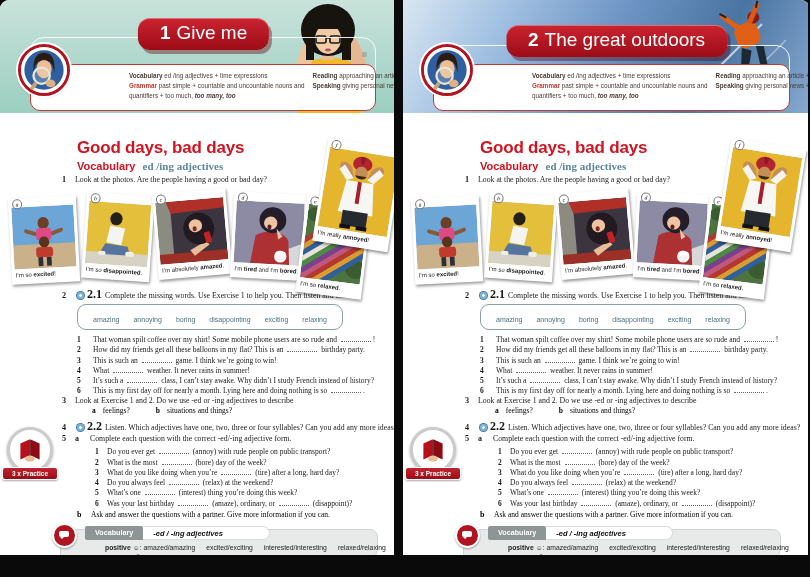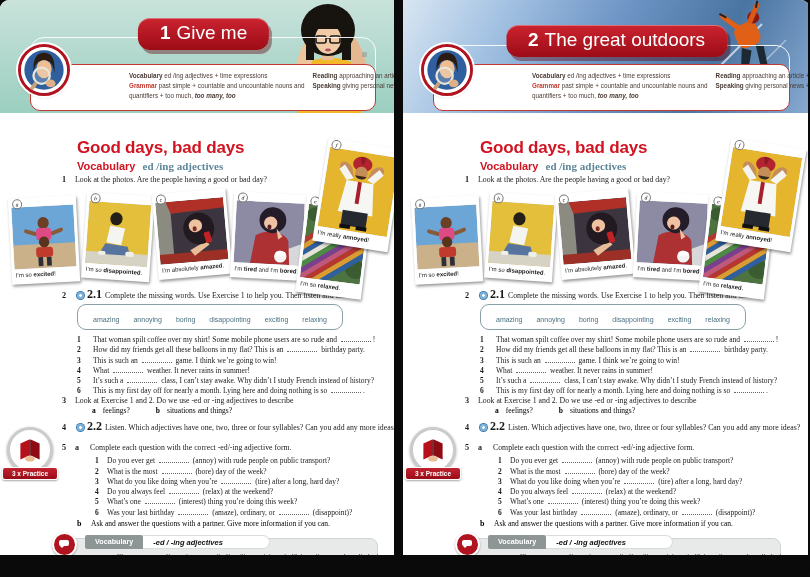--- a/index.html
+++ b/index.html
@@ -67,21 +67,21 @@
   .ex-items,.q-items{margin-top:2px;}
   .ex-item,.q-item{font-family:"Liberation Serif","DejaVu Serif",serif;font-size:7.5px;line-height:9.3px;white-space:nowrap;color:#1a1a1a;}
   .ex-item .n{font-weight:bold;display:inline-block;width:16px;margin-left:15px;}
   .q-item .n{font-weight:bold;display:inline-block;width:12px;margin-left:33px;}
   .blank{display:inline-block;width:30px;border-bottom:1px dotted #666;height:7px;margin:0 2px;}
   .ex3{}
   .ex3-opts{margin:0 0 0 30px;font-family:"Liberation Serif","DejaVu Serif",serif;font-size:7.5px;line-height:9.5px;}
   .opt-label{font-weight:bold;margin-right:7px;}
   .opt-b{margin-left:26px;}
   .ex4{margin-top:6px;}
-  .ex5{margin-top:10px;}
+  .ex5{margin-top:1px;}
   .ex5b{margin-top:2px;font-family:"Liberation Serif","DejaVu Serif",serif;font-size:7.5px;line-height:9.5px;white-space:nowrap;}
   .ex5b .sub-label{margin-left:15px;width:14px;}
 
   .vocab-box{position:relative;margin:9px 0 0 -2px;width:318px;background:#e7eae9;border:1px solid #d0d5d4;border-radius:8px 8px 24px 8px;padding:12px 6px 5px 44px;box-sizing:border-box;}
   .vb-tabrow{position:absolute;left:24px;top:-4px;display:flex;height:14px;}
   .vb-tab{background:#8d9695;color:#fff;font-weight:bold;font-size:7.2px;padding:2.5px 10px;border-radius:2px 2px 0 2px;}
   .vb-title{background:#fff;font-weight:bold;font-style:italic;font-size:7.5px;color:#111;padding:2.5px 46px 2.5px 10px;border:1px solid #d8dcdb;border-left:none;border-radius:0 7px 7px 0;white-space:nowrap;}
   .vb-icon{position:absolute;left:-9px;top:-7px;width:21px;height:21px;border-radius:50%;background:#b01420;border:2px solid #fff;box-shadow:0 1px 2px rgba(0,0,0,.35);}
   .vb-icon::after{content:"";position:absolute;left:5px;top:6px;width:10px;height:6px;background:#fff;border-radius:2px;}
   .vb-icon::before{content:"";position:absolute;left:6px;top:12px;width:0;height:0;border:2.5px solid transparent;border-top-color:#fff;}

